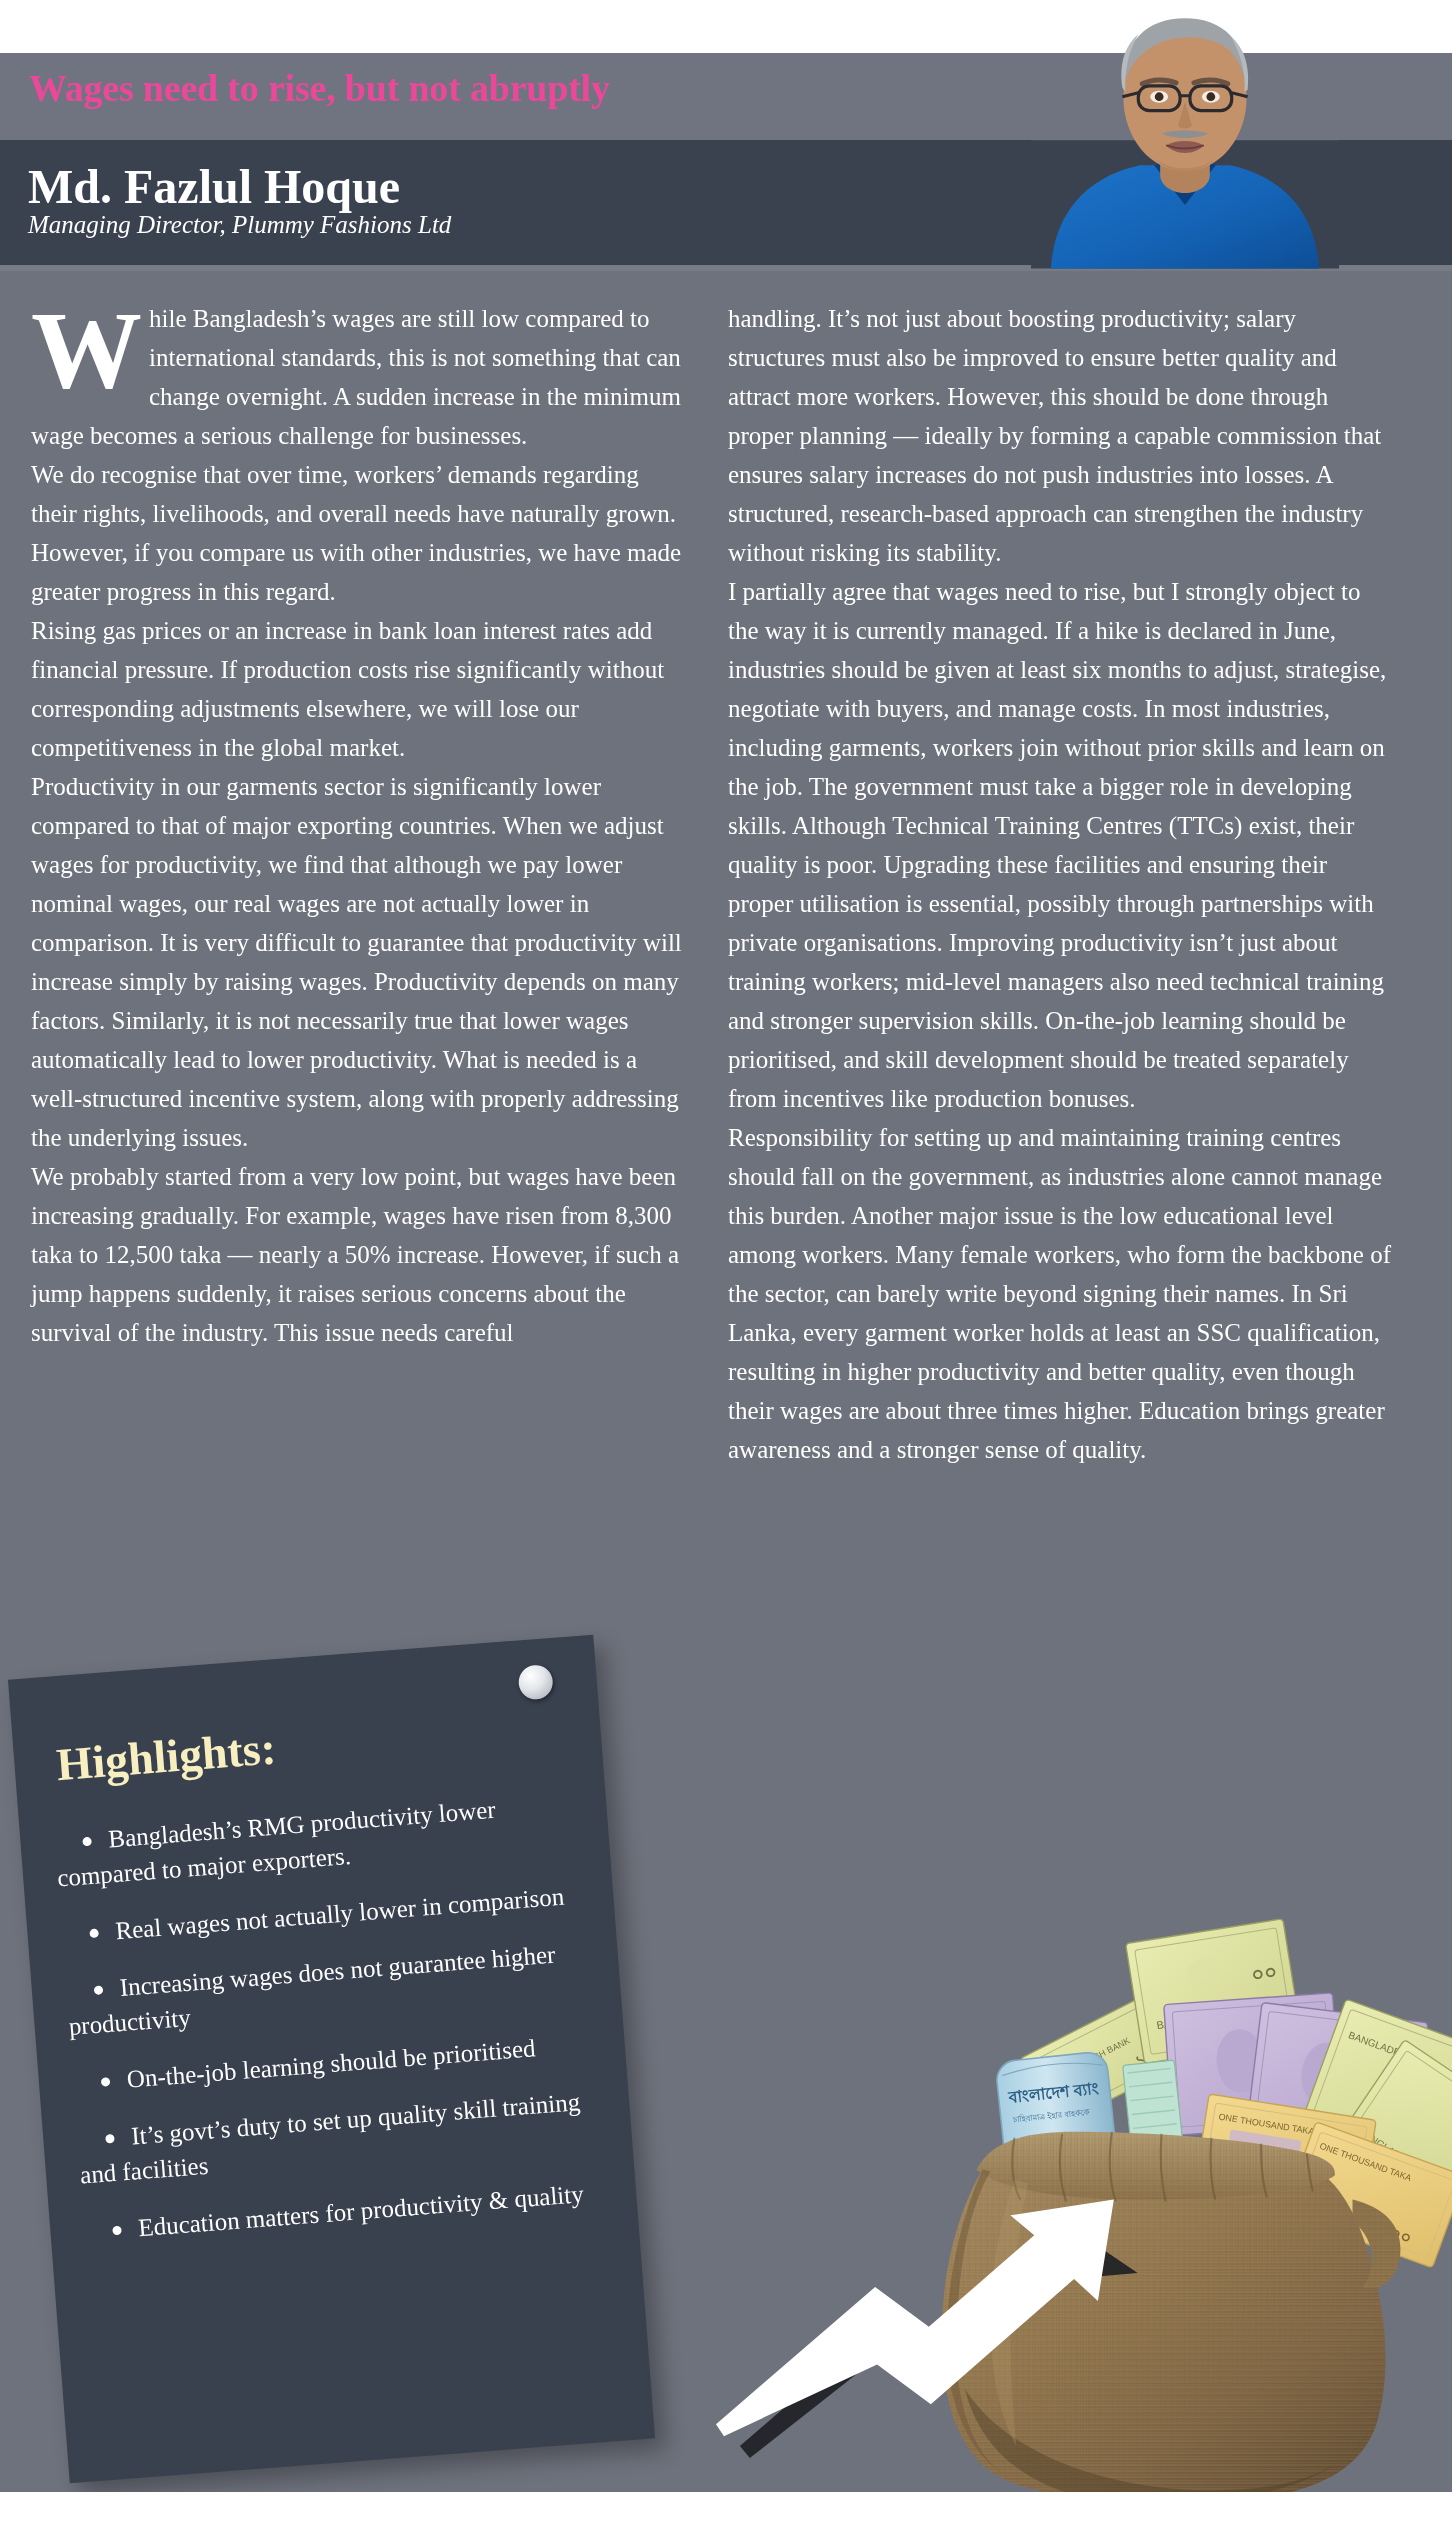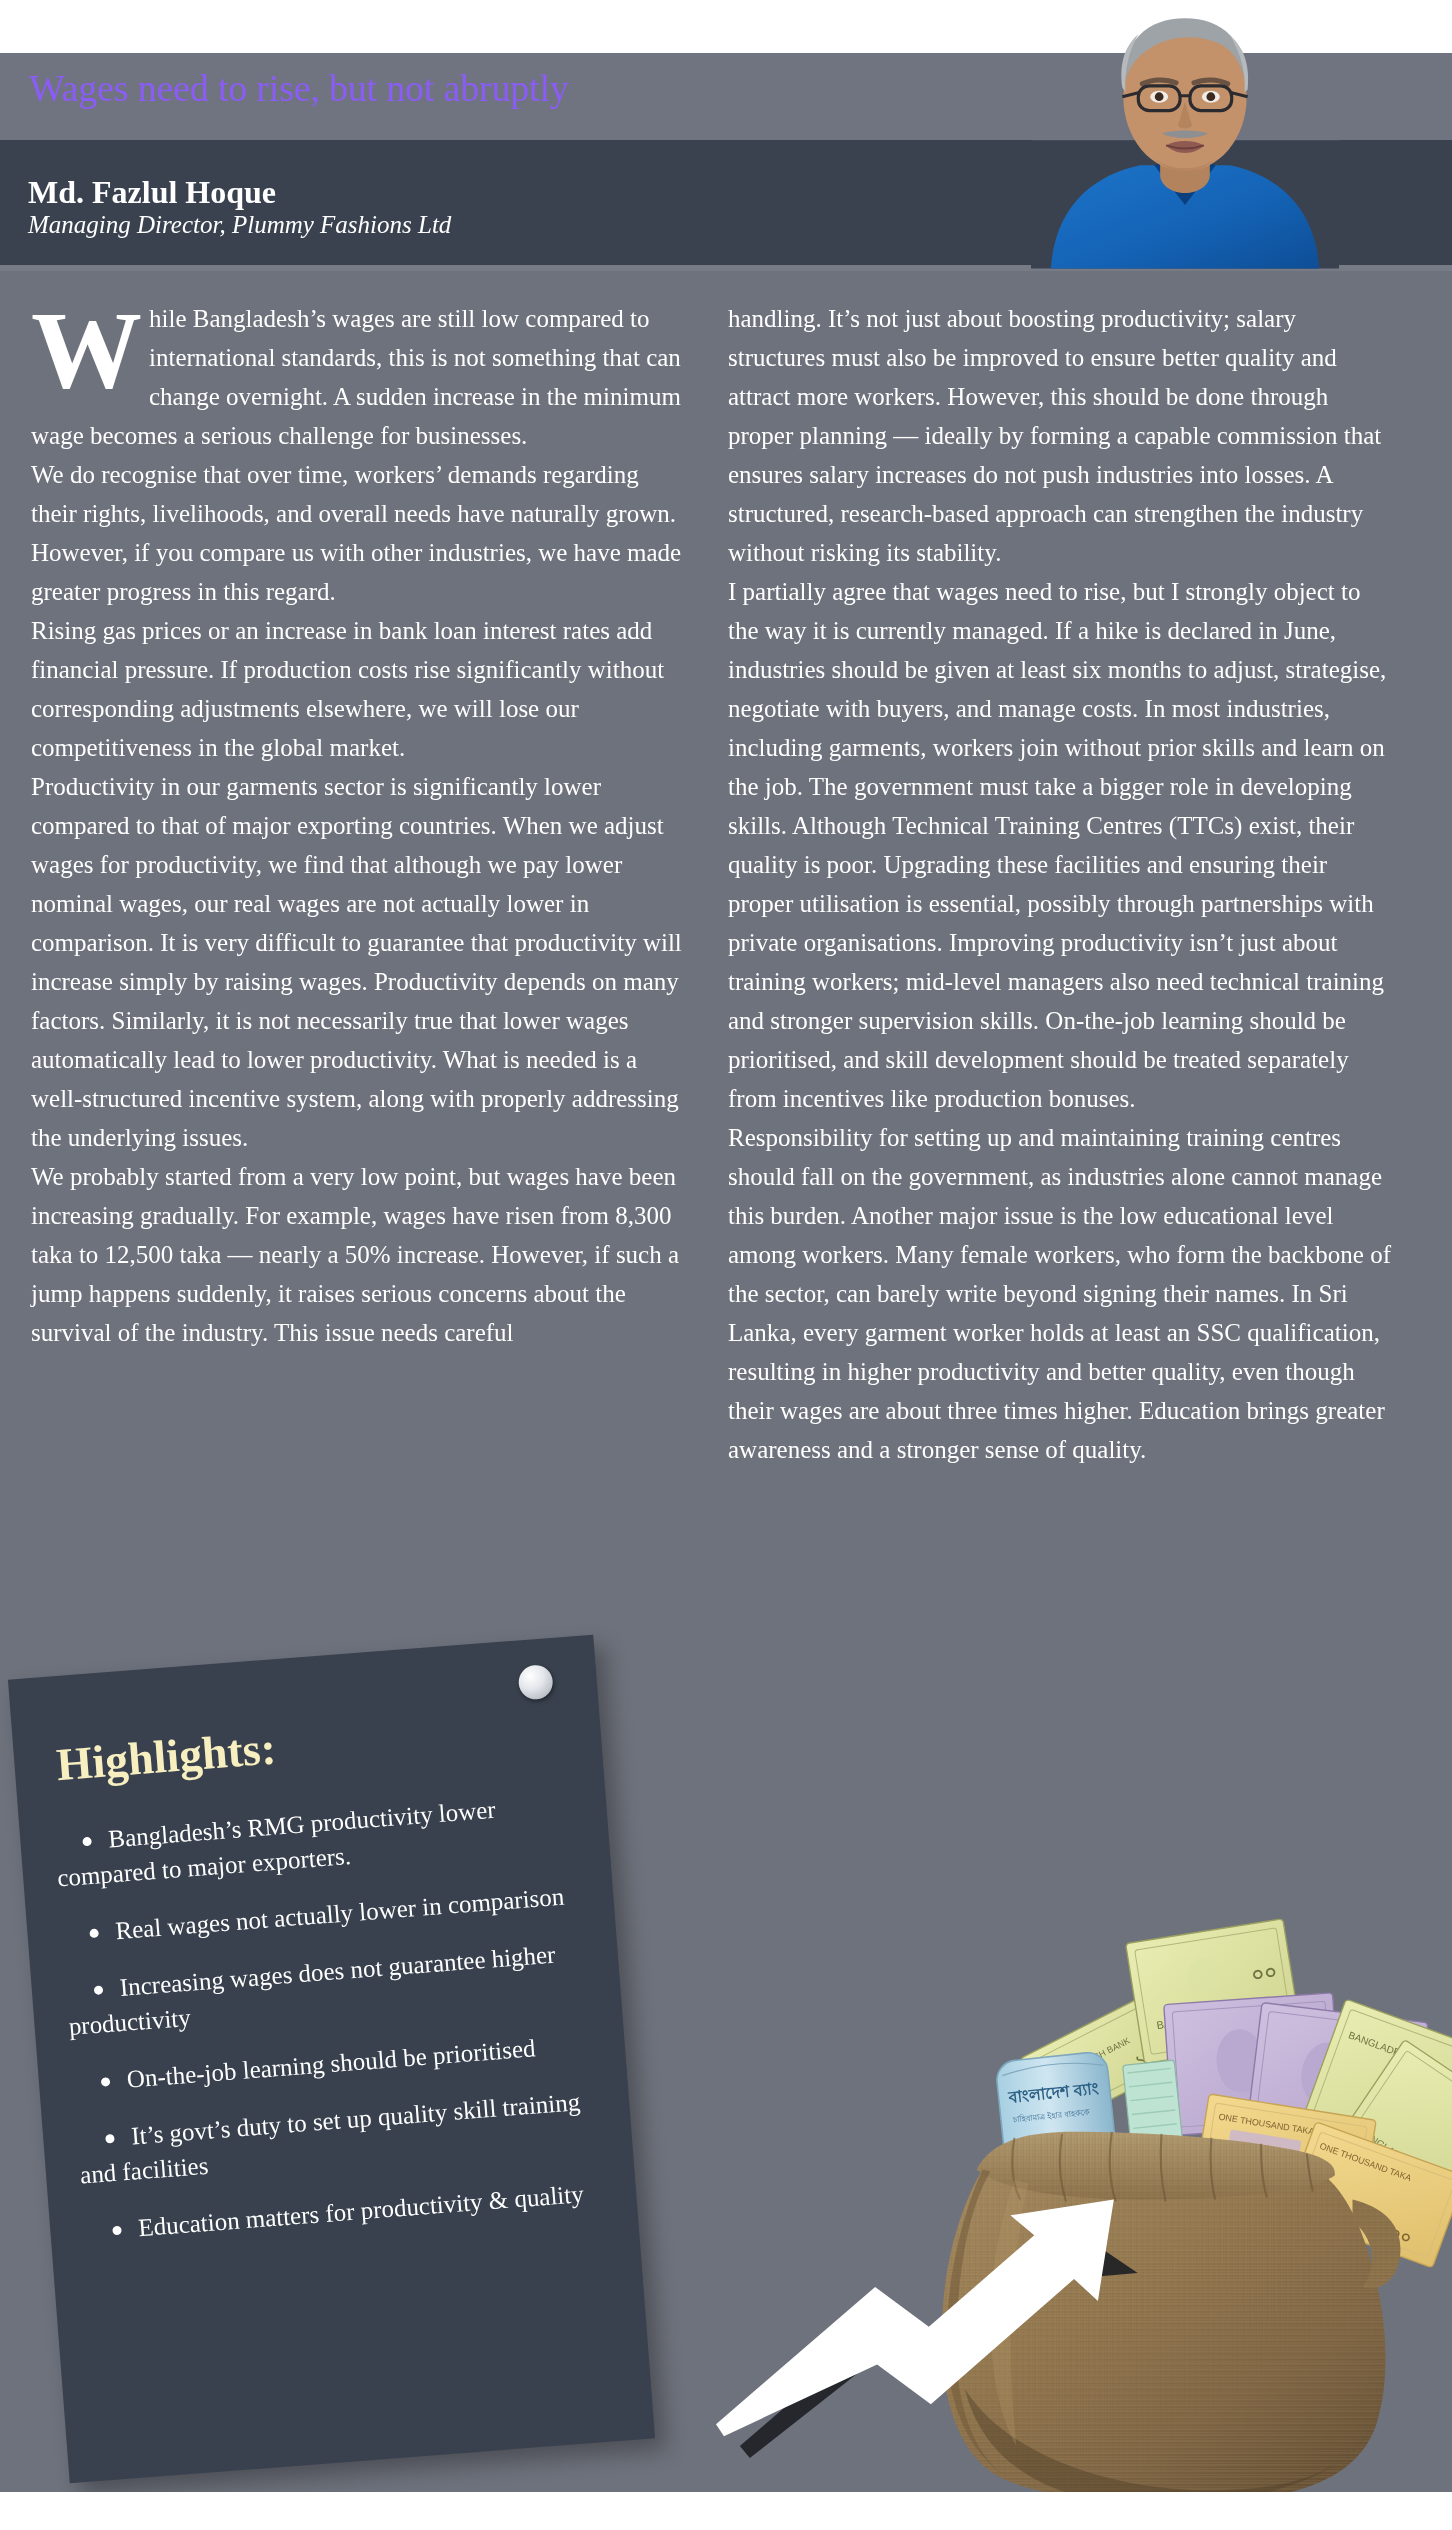--- a/index.html
+++ b/index.html
@@ -20,33 +20,33 @@
   
   .top-white { position:absolute; left:0; top:0; width:1453px; height:53px; background:#ffffff; z-index:1; }
 
   
   .headline-band {
     position:absolute; left:0; top:53px; width:1453px; height:88px;
     background:#6f7480; z-index:3;
   }
   .headline-text {
     position:absolute; left:29px; top:66px; z-index:6;
-    color:#8b5cf6; font-size:38px; font-weight:normal;
+    color:#ec4899; font-size:38px; font-weight:bold;
     letter-spacing:-0.2px; white-space:nowrap;
     font-family:"Liberation Serif", serif;
   }
 
   
   .byline-band {
     position:absolute; left:0; top:140px; width:1453px; height:128px;
     background:#3a4250; z-index:3;
   }
   .byline-name {
-    position:absolute; left:28px; top:174px; z-index:6;
-    color:#ffffff; font-size:32px; font-weight:bold; white-space:nowrap;
+    position:absolute; left:28px; top:159px; z-index:6;
+    color:#ffffff; font-size:48px; font-weight:bold; white-space:nowrap;
   }
   .byline-role {
     position:absolute; left:28px; top:211px; z-index:6;
     color:#ffffff; font-size:25px; font-style:italic; font-weight:normal; white-space:nowrap;
   }
 
   
   .band-rule { position:absolute; left:0; top:265px; width:1453px; height:6px; background:#767b86; z-index:4; }
 
   

